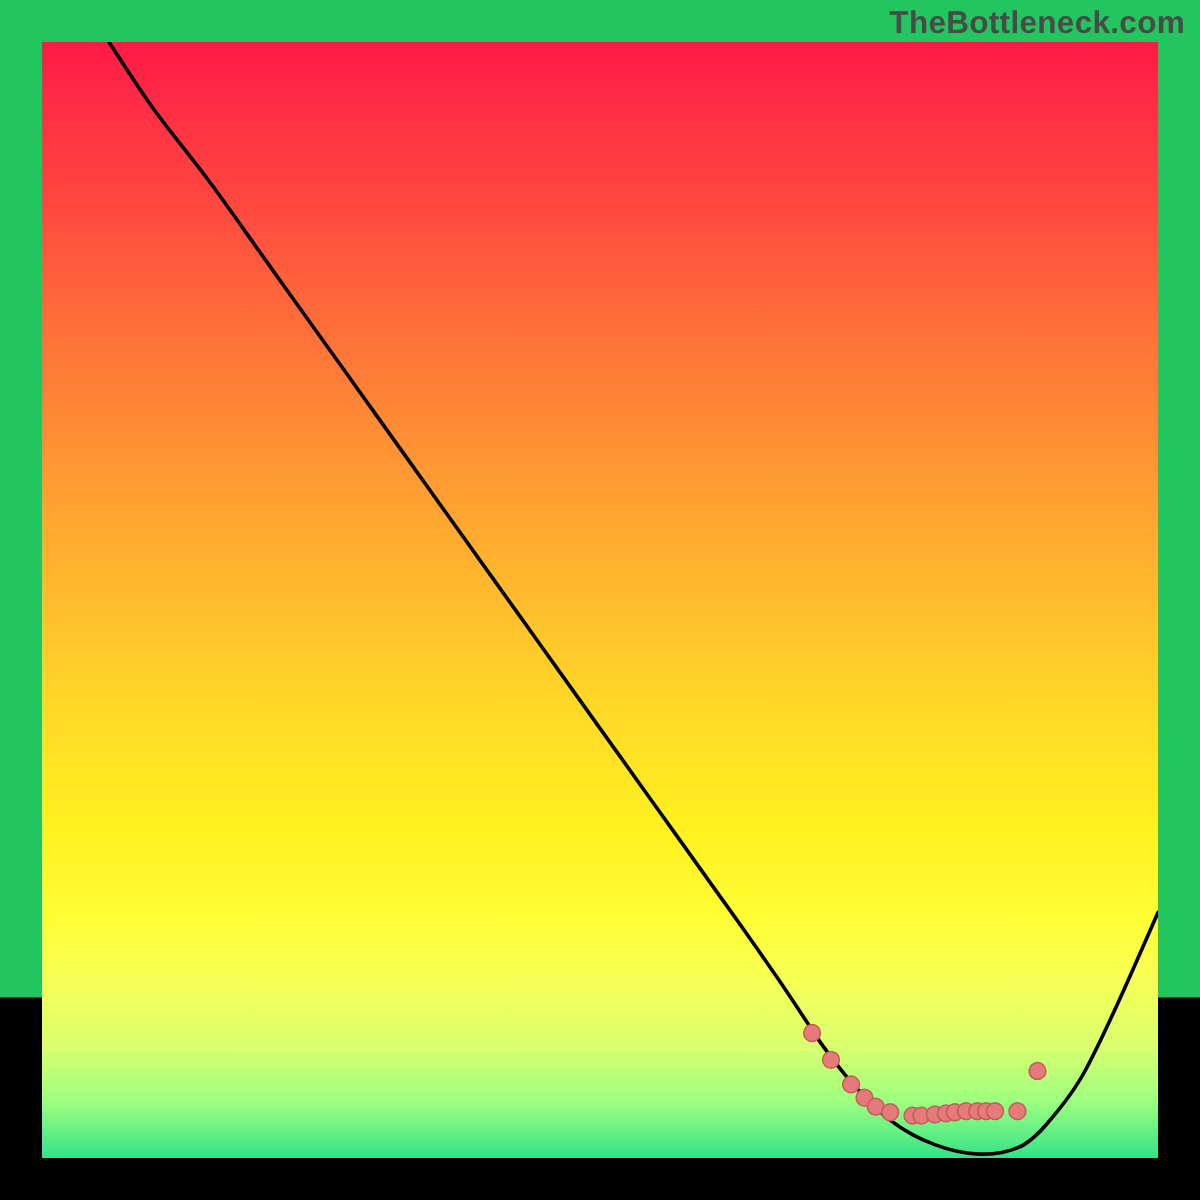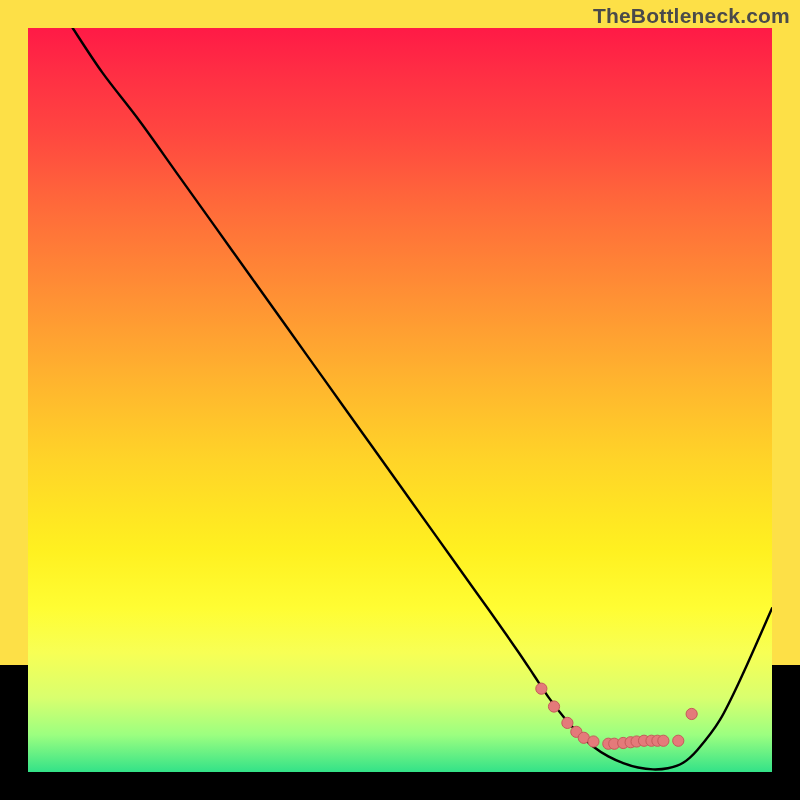--- a/index.html
+++ b/index.html
@@ -8,21 +8,21 @@
     width: 800px;
     height: 800px;
     background: #000;
     overflow: hidden;
     font-family: Arial, Helvetica, sans-serif;
   }
   .frame {
     position: relative;
     width: 800px;
     height: 665px;
-    background: #fde047;
+    background: #22c55e;
   }
   .watermark {
     position: absolute;
     top: 4px;
     right: 10px;
     color: #4a4a4a;
     font-size: 21px;
     font-weight: 600;
     letter-spacing: 0.2px;
     z-index: 10;

